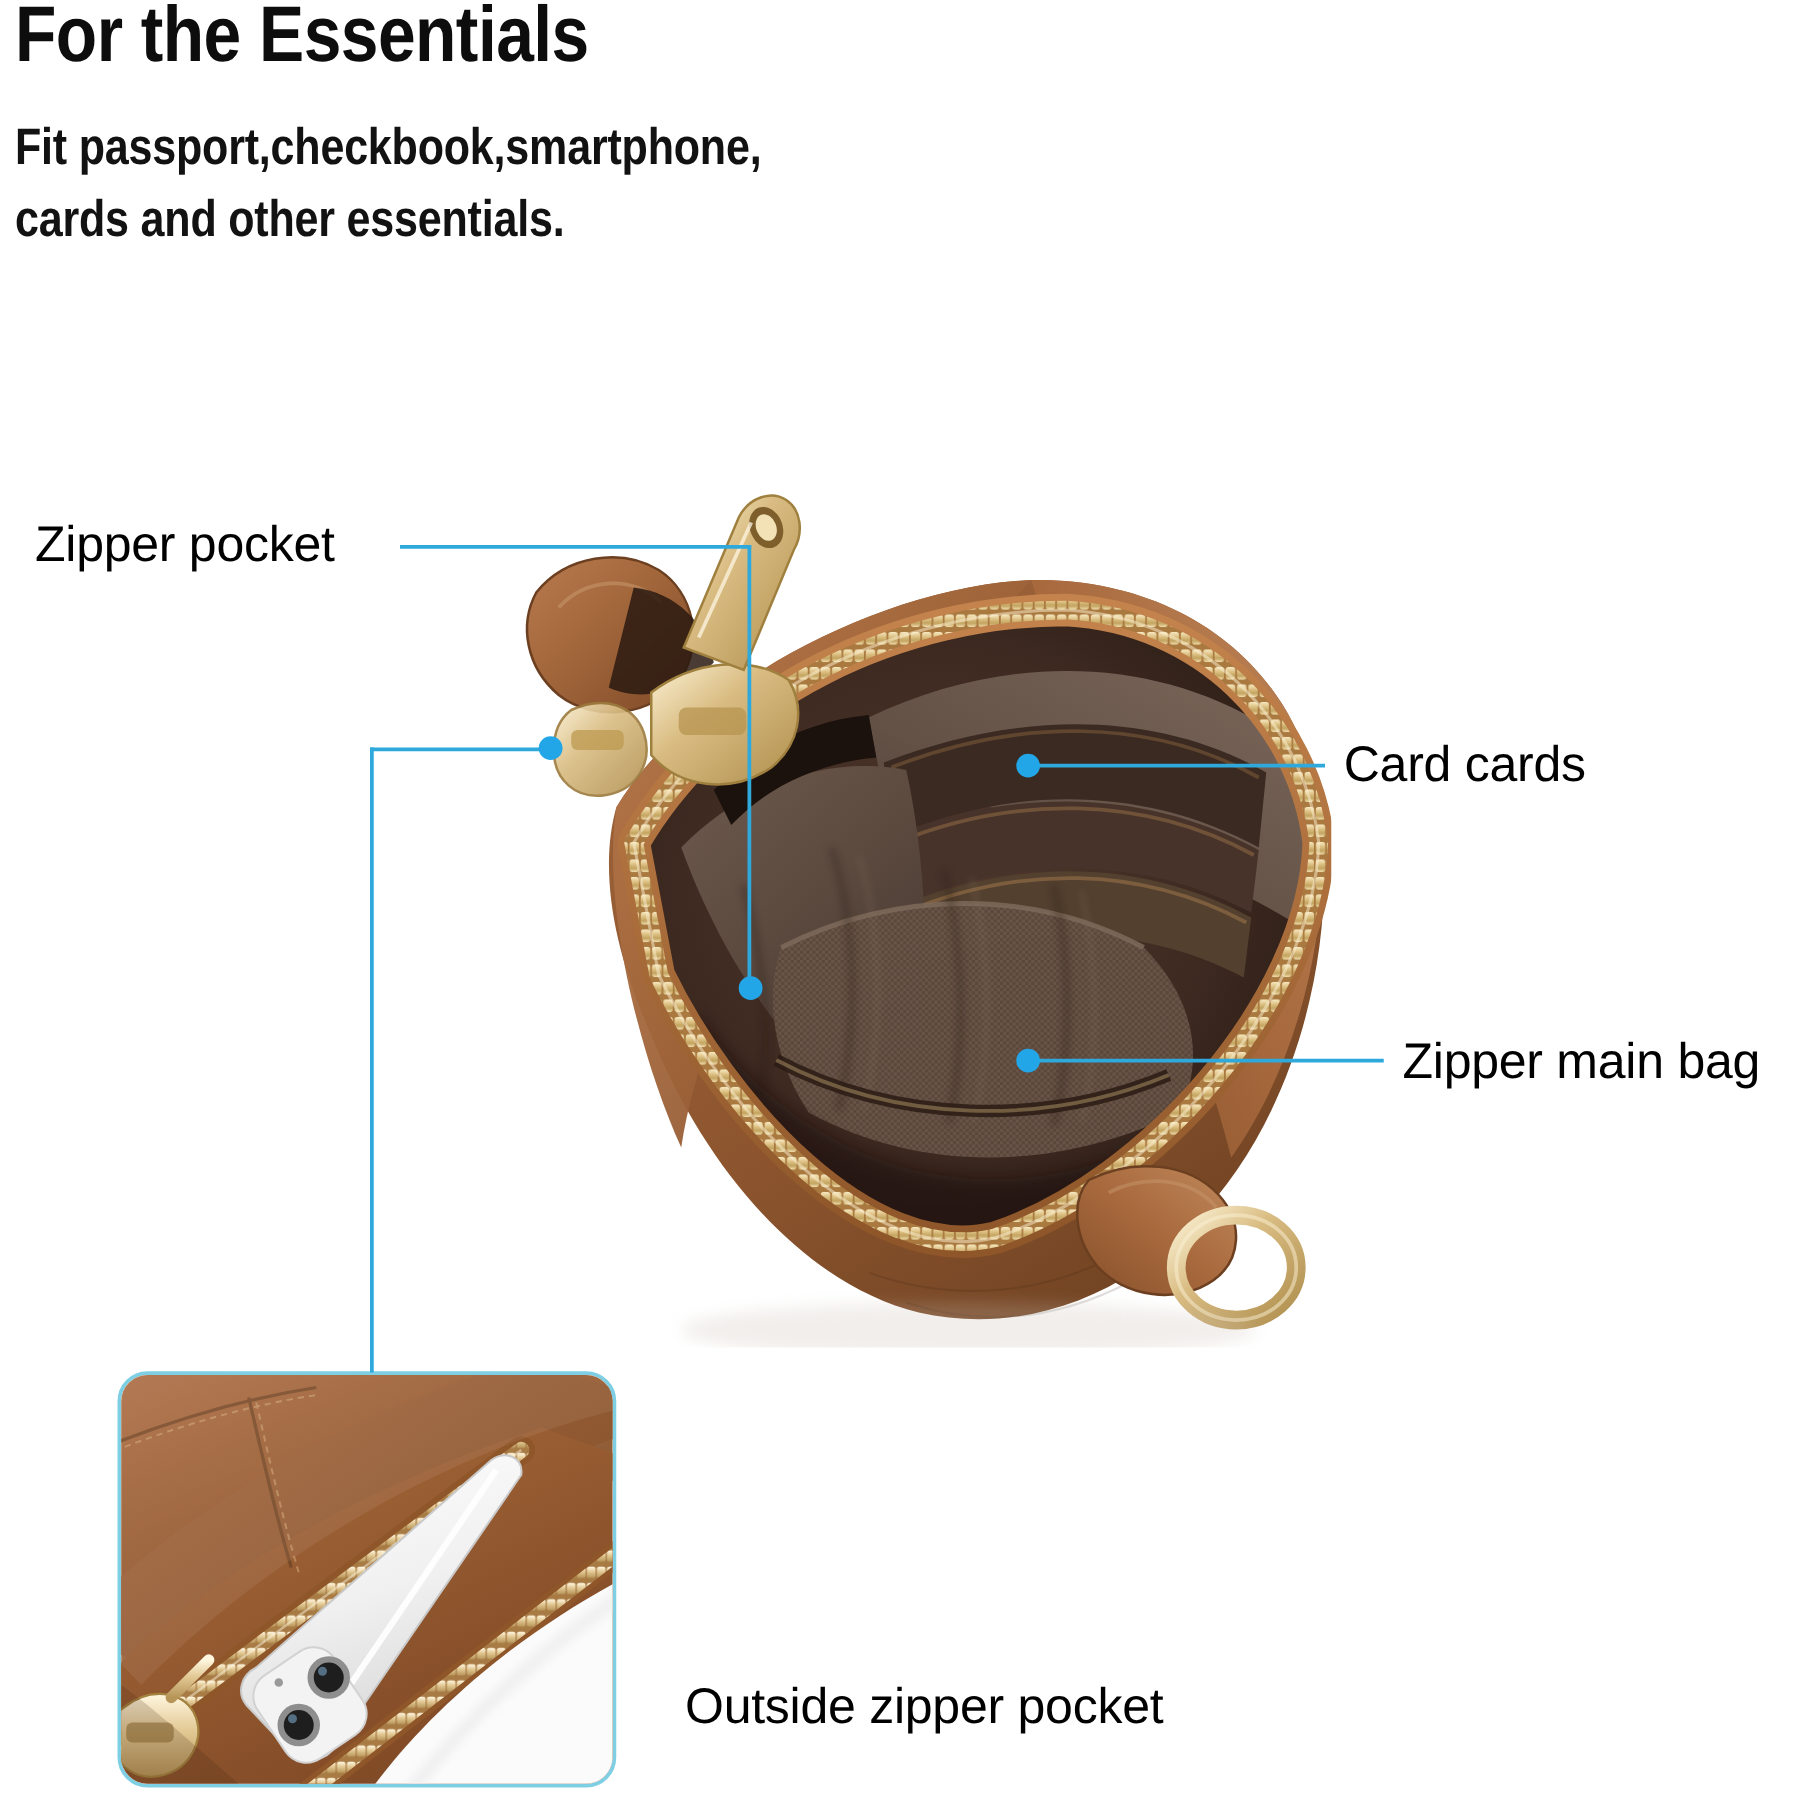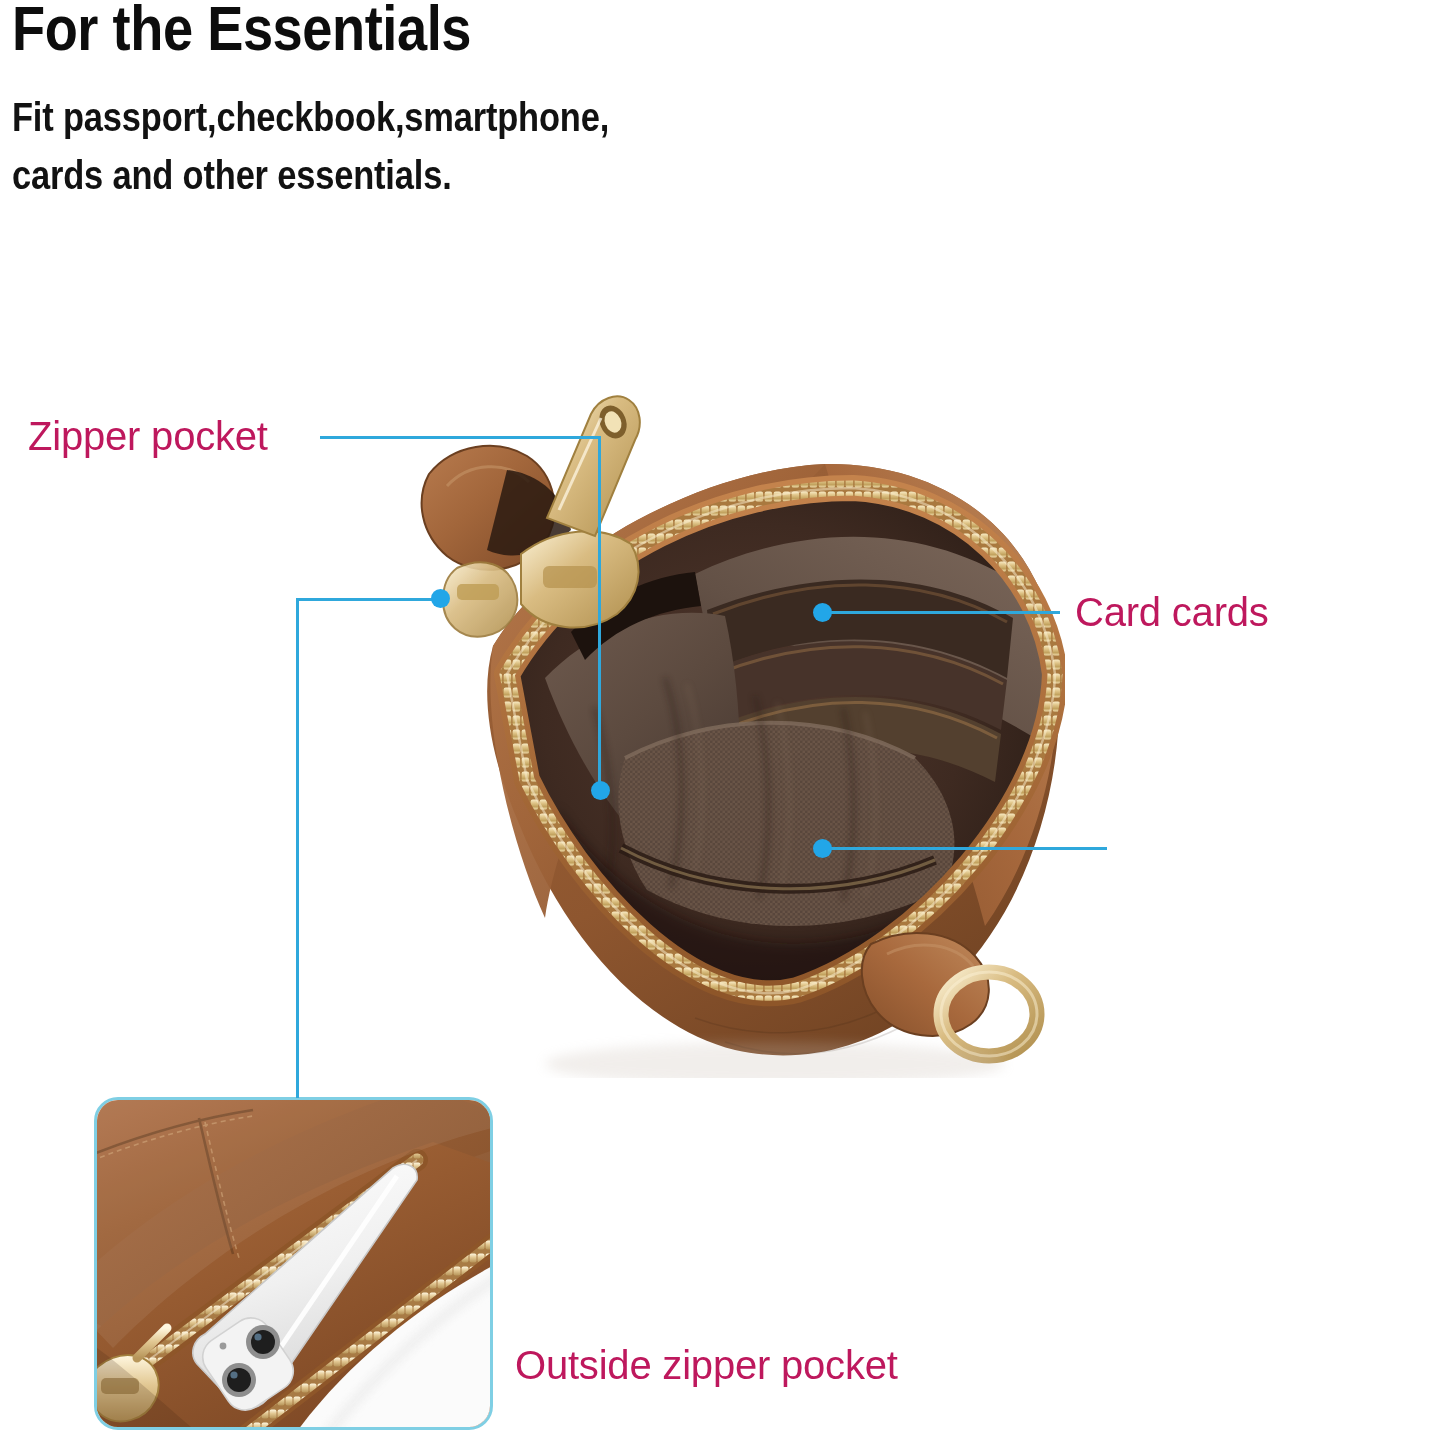--- a/index.html
+++ b/index.html
@@ -22,26 +22,26 @@
     position:absolute;left:12px;top:88px;
     font-family:"Liberation Sans Narrow","Liberation Sans",sans-serif;
     font-weight:700;font-size:41px;line-height:1.42;
     letter-spacing:-0.2px;color:#121212;
     transform:scaleX(0.84);transform-origin:left top;white-space:pre;
   }
 
   
   .label{
     position:absolute;font-weight:400;font-size:40px;line-height:1;
-    color:#be185d;white-space:nowrap;letter-spacing:-0.2px;
+    color:#000000;white-space:nowrap;letter-spacing:-0.2px;
   }
   #lbl-zipper-pocket{left:28px;top:416px;}
   #lbl-card-slot{left:1075px;top:592px;}
   #lbl-zipper-main{left:1122px;top:829px;}
-  #lbl-outside{left:515px;top:1345px;}
+  #lbl-outside{left:548px;top:1345px;}
 
   
   .ln{position:absolute;background:#2FA8DC;}
   .ln.h{height:3px;}
   .ln.v{width:3px;}
   .dot{
     position:absolute;width:19px;height:19px;border-radius:50%;
     background:#22A6E8;
   }
 
@@ -358,16 +358,17 @@
   <div class="ln h" style="left:826px;top:611px;width:234px;"></div>
   <div class="dot" style="left:813px;top:603px;"></div>
 
   <div class="ln h" style="left:826px;top:847px;width:281px;"></div>
   <div class="dot" style="left:813px;top:839px;"></div>
 
   <div class="label" id="lbl-zipper-pocket">Zipper pocket</div>
 
   <div class="label" id="lbl-card-slot">Card cards</div>
 
+  <div class="label" id="lbl-zipper-main">Zipper main bag</div>
 
   <div class="label" id="lbl-outside">Outside zipper pocket</div>
 
 </div>
 
 </body></html>

